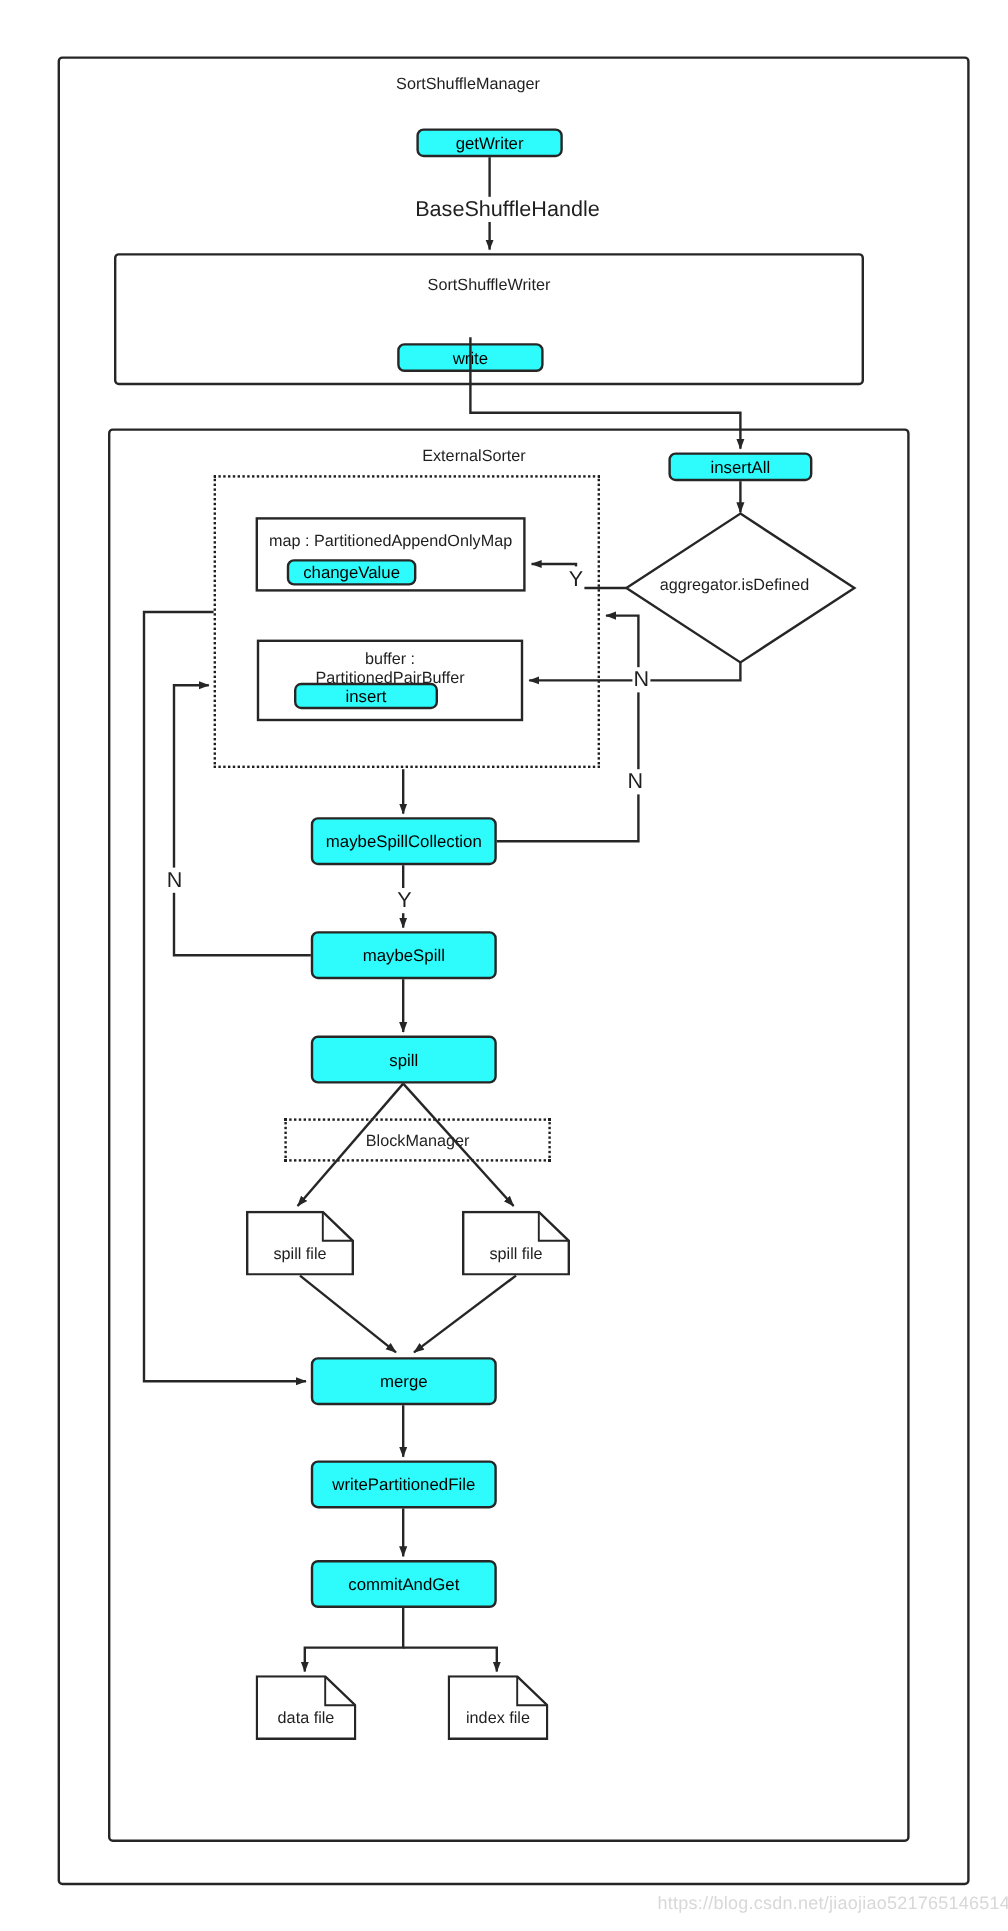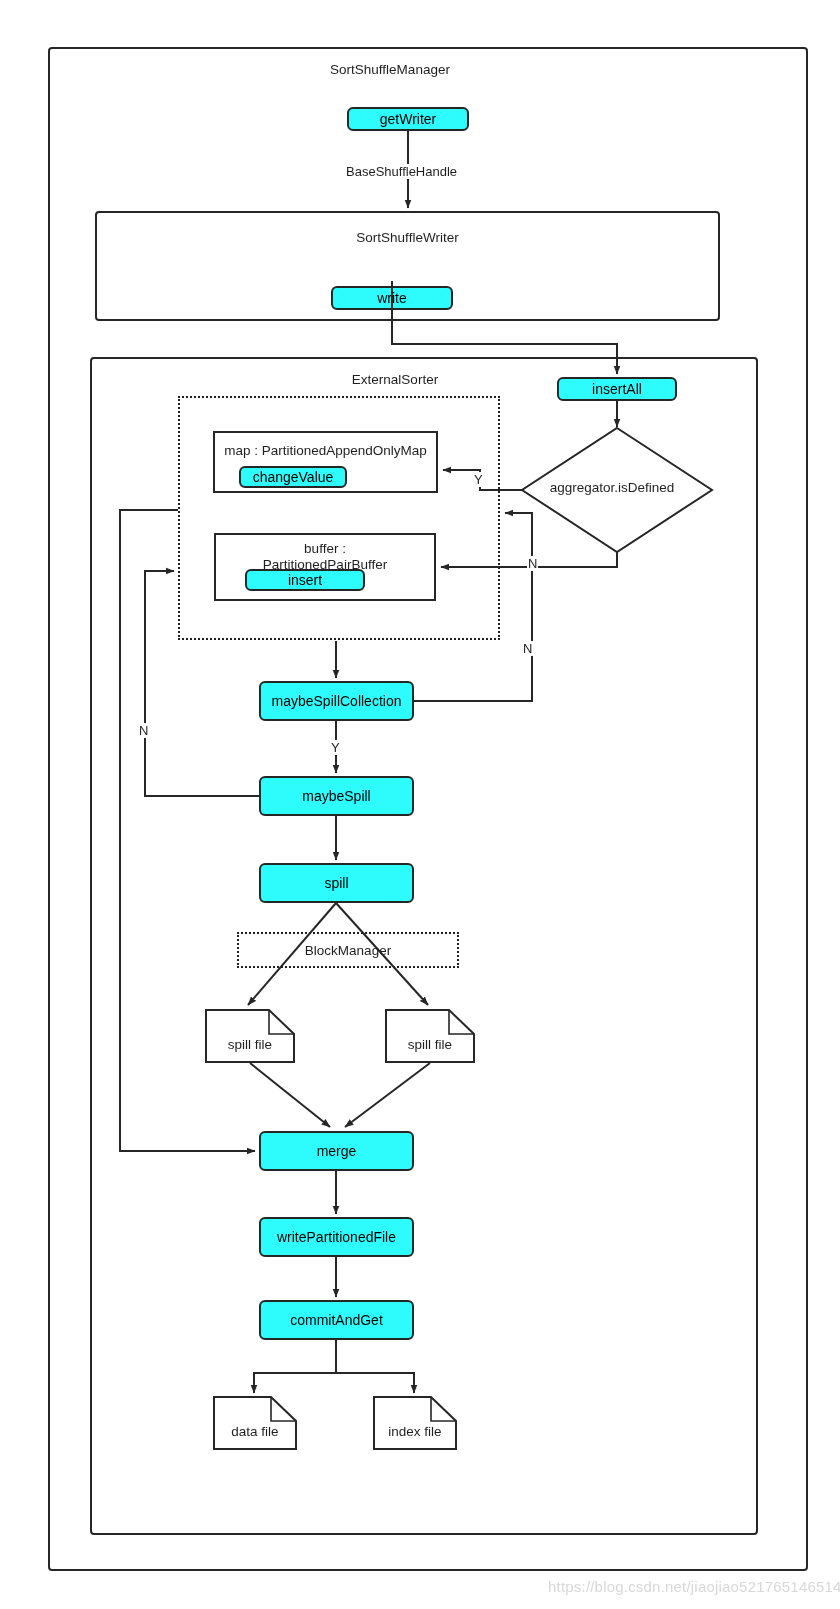--- a/index.html
+++ b/index.html
@@ -5,21 +5,21 @@
   html,body{margin:0;padding:0;background:#ffffff;}
   body{font-family:"Liberation Sans","DejaVu Sans",sans-serif;color:#1f1f1f;}
   #canvas{position:relative;width:840px;height:1609px;background:#fff;overflow:hidden;}
   svg.layer{position:absolute;left:0;top:0;width:840px;height:1609px;pointer-events:none;}
   .node{position:absolute;box-sizing:border-box;display:flex;align-items:center;justify-content:center;text-align:center;}
   .cyan{background:#2EFCFC;border:2px solid #262626;border-radius:6px;font-size:14px;color:#000000;}
   .plainbox{background:#fff;border:2px solid #262626;}
   .frame{position:absolute;box-sizing:border-box;background:transparent;border:2px solid #262626;border-radius:4px;}
   .dotted{position:absolute;box-sizing:border-box;background:transparent;border:2px dotted #1f1f1f;}
   .lbl{position:absolute;font-size:13.5px;color:#1f1f1f;white-space:nowrap;}
-  .edgelbl{position:absolute;font-size:13px;color:#1f1f1f;background:#fff;padding:0 1px;}
+  .edgelbl{position:absolute;font-size:18px;color:#1f1f1f;background:#fff;padding:0 1px;}
   .filenode{position:absolute;}
   .filenode svg{display:block;}
   .filetext{position:absolute;width:100%;text-align:center;font-size:13.5px;color:#1f1f1f;}
   .wm{position:absolute;font-size:15px;color:#d8d8d8;white-space:nowrap;letter-spacing:.2px;}
   .boxtitle{position:absolute;width:100%;text-align:center;font-size:13.5px;color:#1f1f1f;line-height:16px;}
 </style>
 </head>
 <body>
 
 <div id="canvas">

